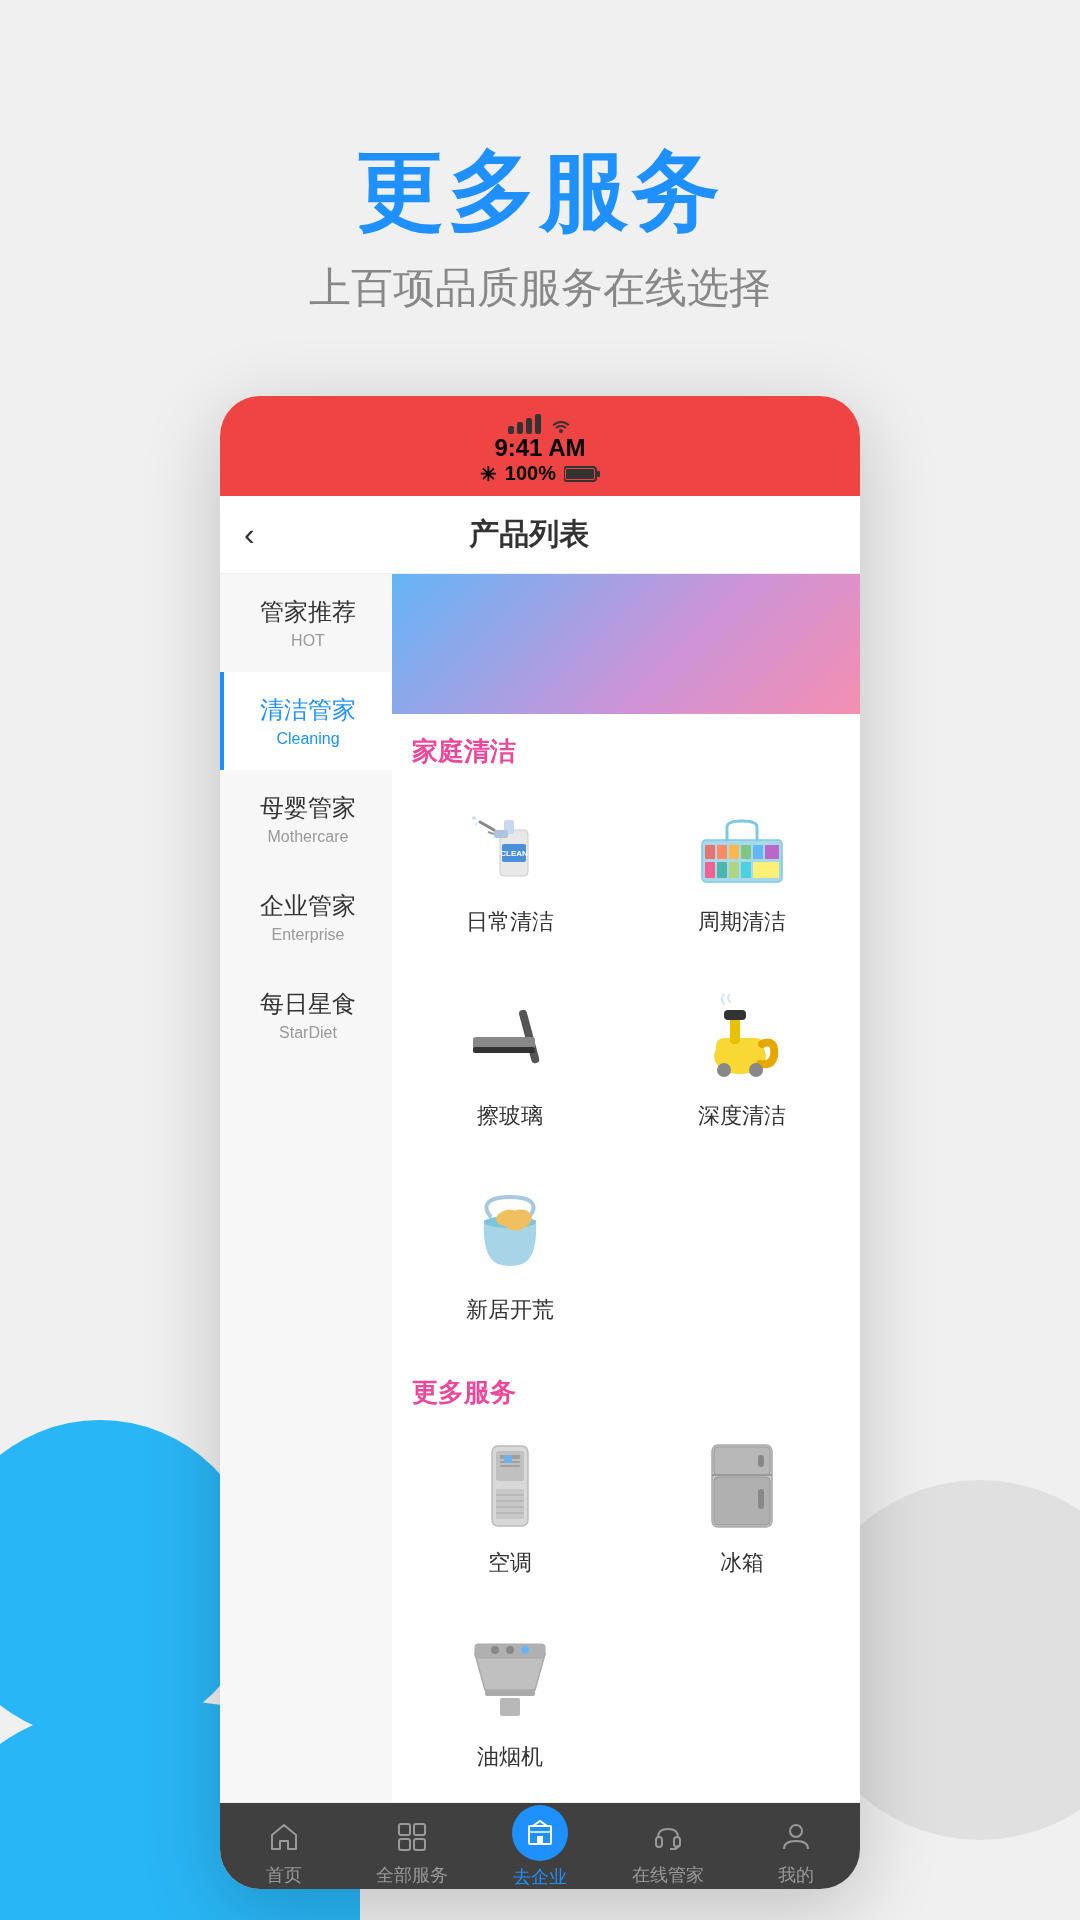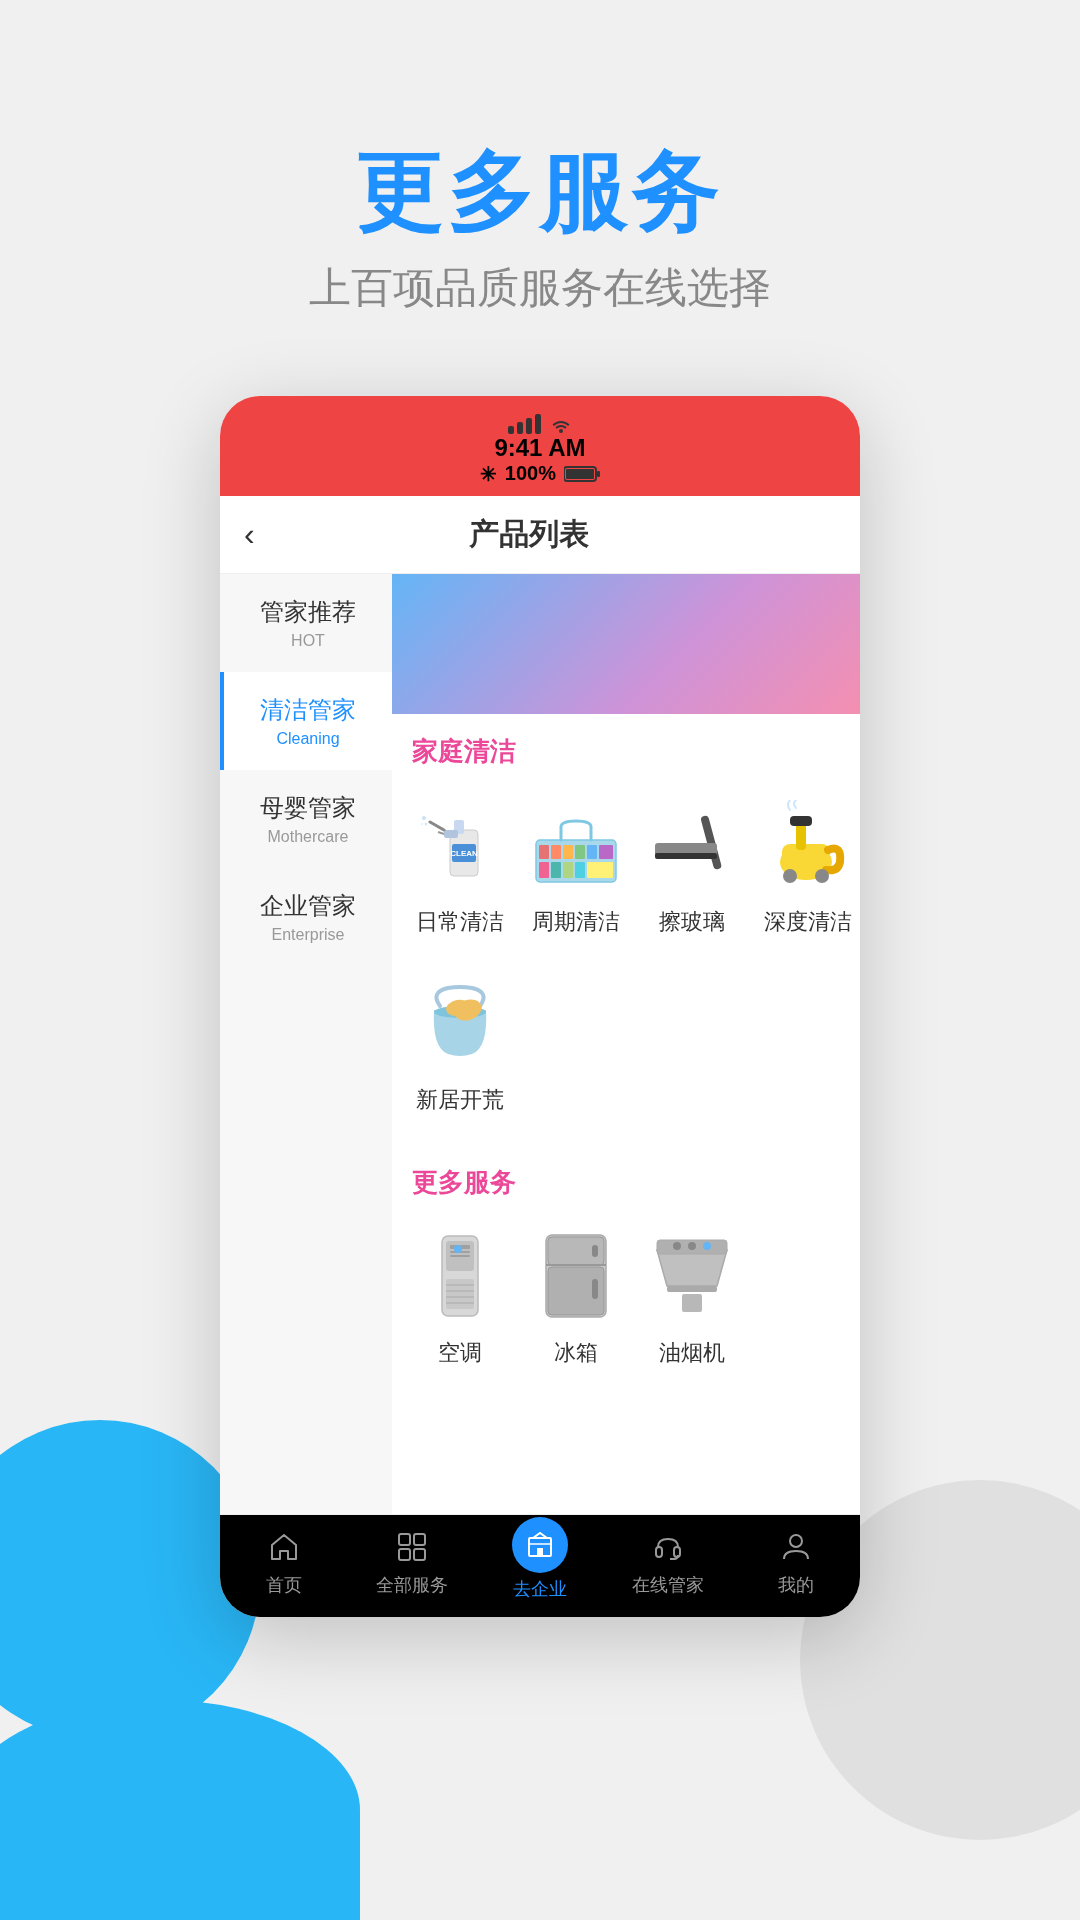--- a/index.html
+++ b/index.html
@@ -186,22 +186,22 @@
     
     .section-title {
       font-size: 26px;
       font-weight: 600;
       color: #ec4899;
       padding: 20px 20px 10px;
     }
 
     .grid-container {
       display: grid;
-      grid-template-columns: repeat(4, 1fr);
-      gap: 0;
+      grid-template-columns: repeat(2, 1fr);
+      gap: 16px;
       padding: 0 10px 10px;
     }
 
     .grid-item {
       display: flex;
       flex-direction: column;
       align-items: center;
       padding: 16px 8px 20px;
       cursor: pointer;
     }
@@ -217,23 +217,24 @@
 
     .grid-item .item-label {
       font-size: 22px;
       color: #333;
       text-align: center;
     }
 
     
     .tab-bar {
       display: flex;
-      background: #000000;
+      background: #404040;
       border-top: 1px solid #eee;
-      padding: 10px 0 16px;
+      padding: 10px 0 0;
+      align-items: center;
     }
     .tab-item {
       flex: 1;
       display: flex;
       flex-direction: column;
       align-items: center;
       cursor: pointer;
       gap: 4px;
     }
     .tab-icon {
@@ -322,20 +323,24 @@
       <div class="sidebar-item">
         <span class="item-cn">母婴管家</span>
         <span class="item-en">Mothercare</span>
       </div>
 
       <div class="sidebar-item">
         <span class="item-cn">企业管家</span>
         <span class="item-en">Enterprise</span>
       </div>
 
+      <div class="sidebar-item">
+        <span class="item-cn">每日星食</span>
+        <span class="item-en">StarDiet</span>
+      </div>
     </div>
 
     <div class="main-content">
 
       <div class="banner"></div>
 
       <div class="section-title">家庭清洁</div>
 
       <div class="grid-container">
 

